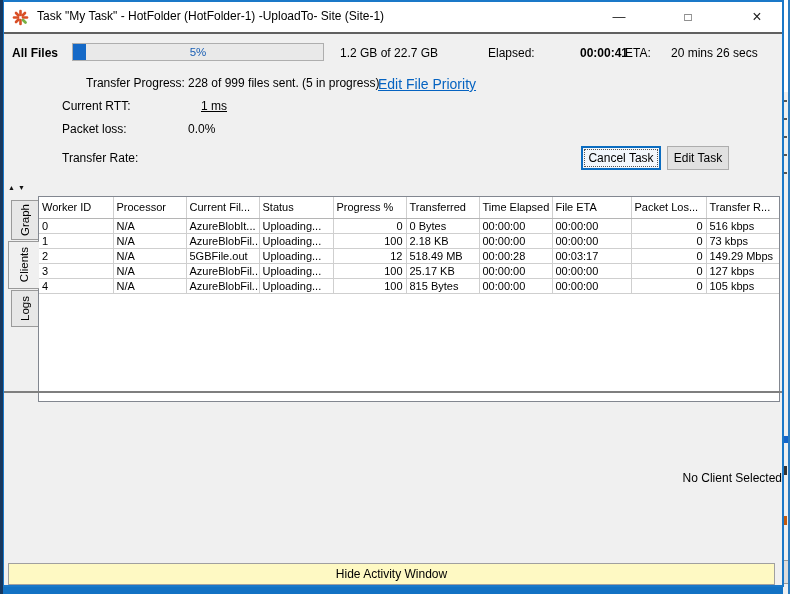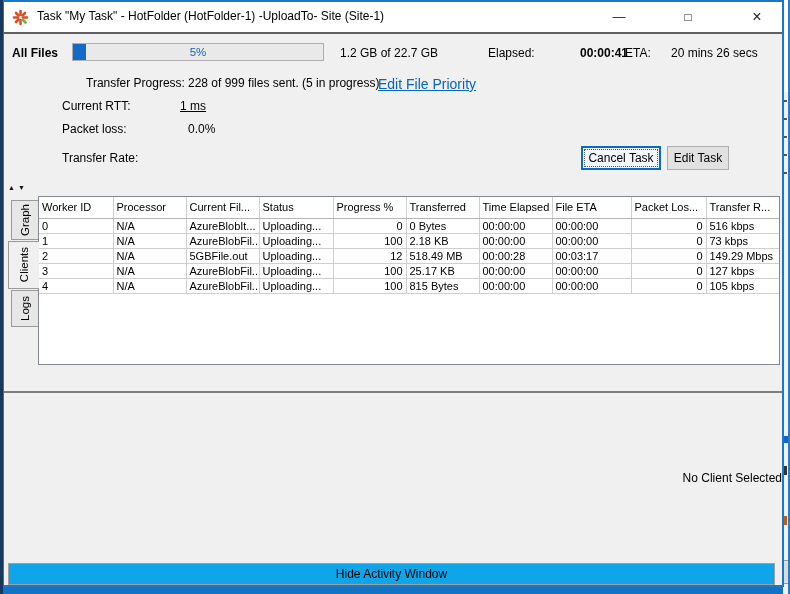--- a/index.html
+++ b/index.html
@@ -39,31 +39,31 @@
   
   #splitter{position:absolute;left:4px;top:182px;font-size:7px;color:#111;letter-spacing:3px;cursor:pointer;}
 
   
   .vtab{position:absolute;left:7px;width:27px;background:#e7e7e7;border:1px solid #9a9a9a;border-right:none;
         display:flex;align-items:center;justify-content:center;cursor:pointer;}
   .vtab span{writing-mode:vertical-rl;transform:rotate(180deg);font-size:11.5px;color:#000;}
   .vtab.selected{left:4px;width:31px;background:#f0f0f0;z-index:3;}
 
   
-  #table-wrap{position:absolute;left:34px;top:194px;width:742px;height:169px;background:#ffffff;border:1px solid #828790;overflow:hidden;}
+  #table-wrap{position:absolute;left:34px;top:194px;width:742px;height:206px;background:#ffffff;border:1px solid #828790;overflow:hidden;}
   table{border-collapse:collapse;table-layout:fixed;width:740px;}
   th{height:21px;font-size:11px;font-weight:normal;text-align:left;padding:1px 3px;background:#fff;
      border-right:1px solid #cfcfcf;border-bottom:1px solid #b5b5b5;white-space:nowrap;overflow:hidden;cursor:pointer;}
   td{height:15px;font-size:11px;padding:0 3px;border-right:1px solid #cfcfcf;border-bottom:1px solid #cfcfcf;
      white-space:nowrap;overflow:hidden;color:#000;}
   td.num{text-align:right;}
 
   #divider{position:absolute;left:0;right:0;top:389px;height:2px;background:#7f7f7f;}
   #no-client{position:absolute;left:0;right:0;top:469px;text-align:right;font-size:12px;color:#000;}
-  #hide-btn{position:absolute;left:4px;top:561px;width:767px;height:22px;background:#0ea5e9;border:1px solid #a0a0a0;
+  #hide-btn{position:absolute;left:4px;top:561px;width:767px;height:22px;background:#fef9c3;border:1px solid #a0a0a0;
             text-align:center;line-height:20px;font-size:12px;cursor:default;}
 </style>
 </head>
 <body>
 
 <div id="stage">
 
   <div id="behind-right">
     <div class="frag" style="top:0;height:92px;width:5px;background:#ffffff;"></div>
     <div class="frag" style="top:100px;height:2px;width:4px;background:#555;"></div>
@@ -110,21 +110,21 @@
     <span class="lbl" style="left:484px;top:44px;">Elapsed:</span>
     <span class="lbl" style="left:576px;top:44px;font-weight:bold;">00:00:41</span>
     <span class="lbl" style="left:621px;top:44px;">ETA:</span>
     <span class="lbl" style="left:667px;top:44px;">20 mins 26 secs</span>
 
     <span class="lbl" style="left:58px;top:74px;margin-left:24px;">Transfer Progress:</span>
     <span class="lbl" style="left:184px;top:74px;">228 of 999 files sent. (5 in progress)</span>
     <span id="priority-link">Edit File Priority</span>
 
     <span class="lbl" style="left:58px;top:97px;">Current RTT:</span>
-    <span class="lbl" style="left:176px;top:97px;text-decoration:underline;">1 ms</span>
+    <span class="lbl" style="left:197px;top:97px;text-decoration:underline;">1 ms</span>
 
     <span class="lbl" style="left:58px;top:120px;">Packet loss:</span>
     <span class="lbl" style="left:184px;top:120px;">0.0%</span>
 
     <span class="lbl" style="left:58px;top:149px;">Transfer Rate:</span>
 
     <div class="pushbtn" id="cancel-task">Cancel Task</div>
     <div class="pushbtn" id="edit-task">Edit Task</div>
 
     <div id="splitter">

